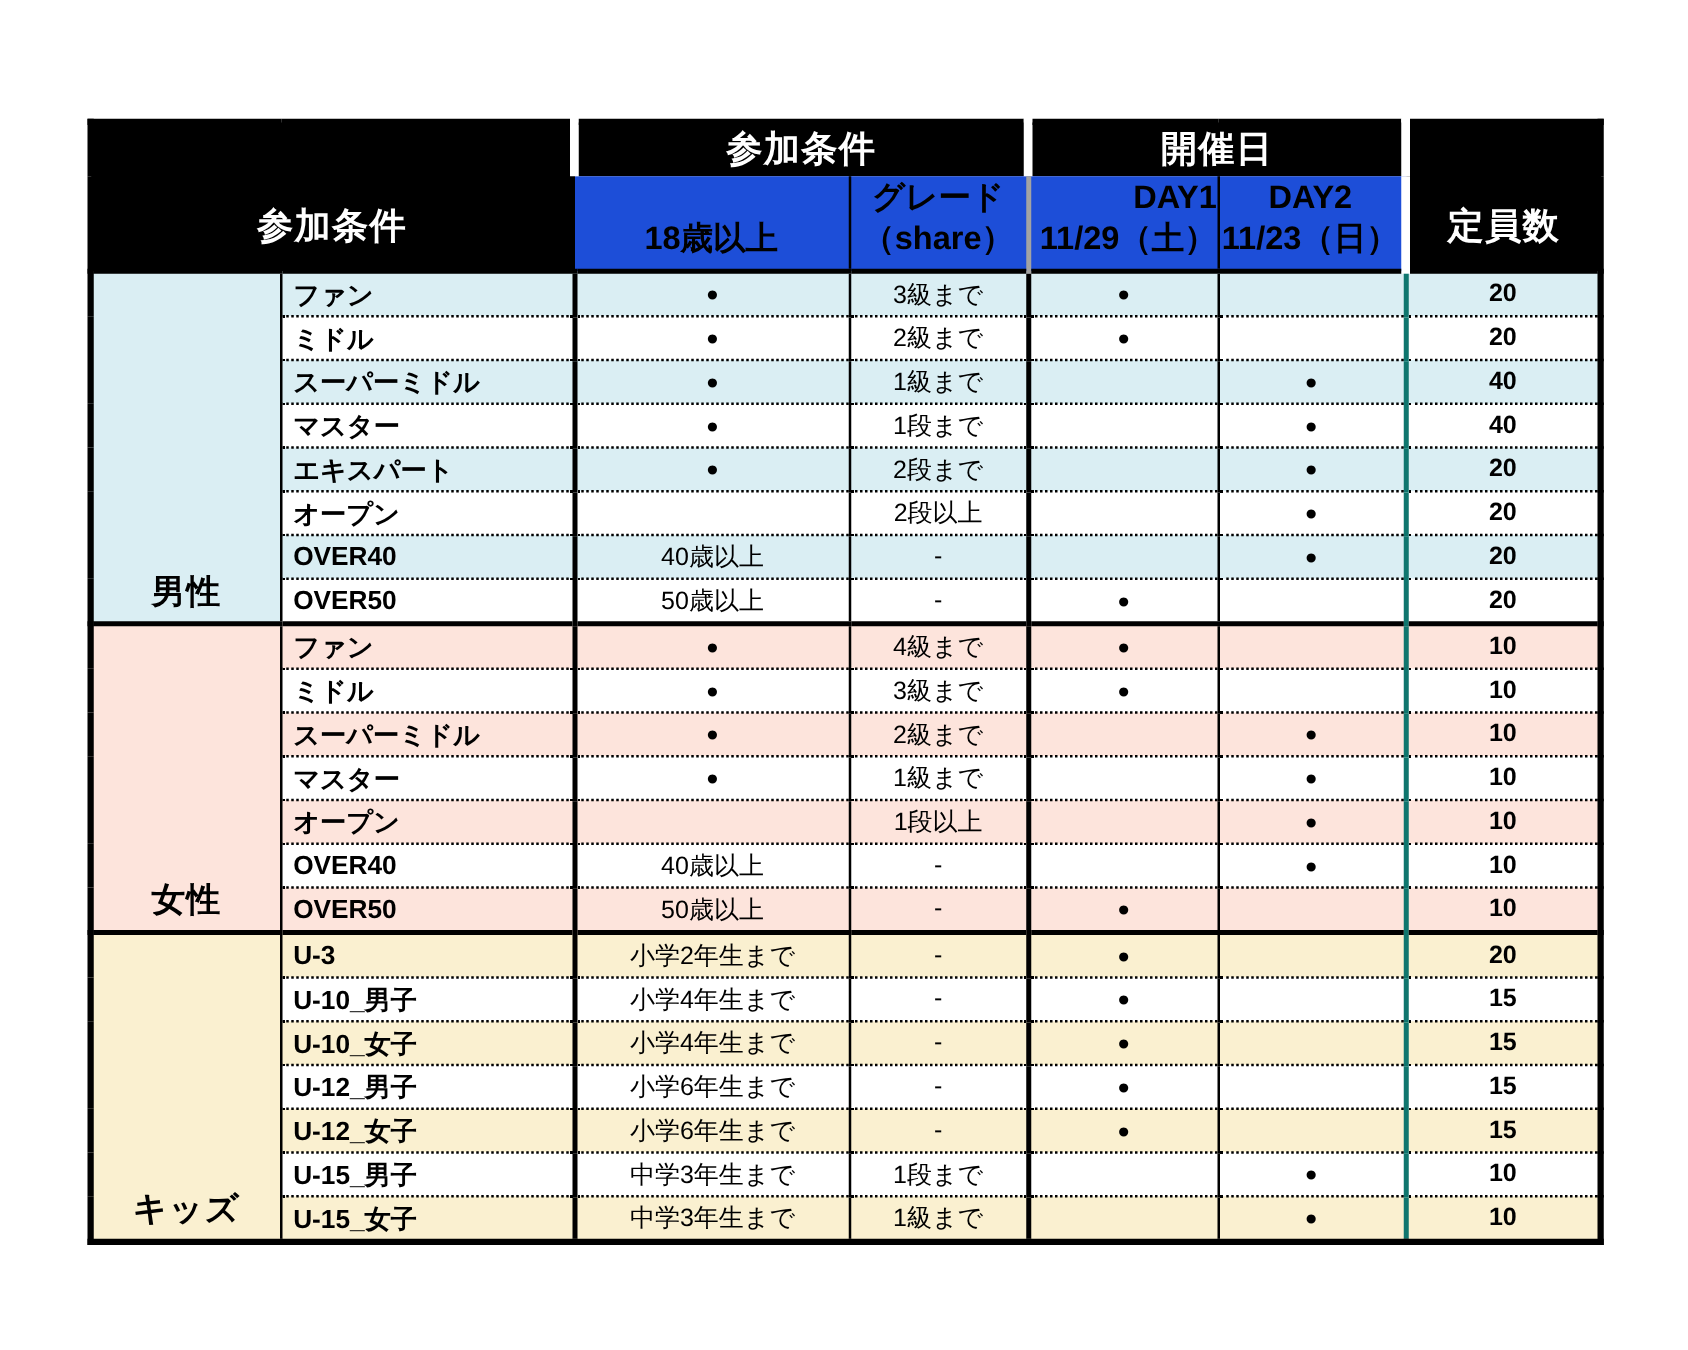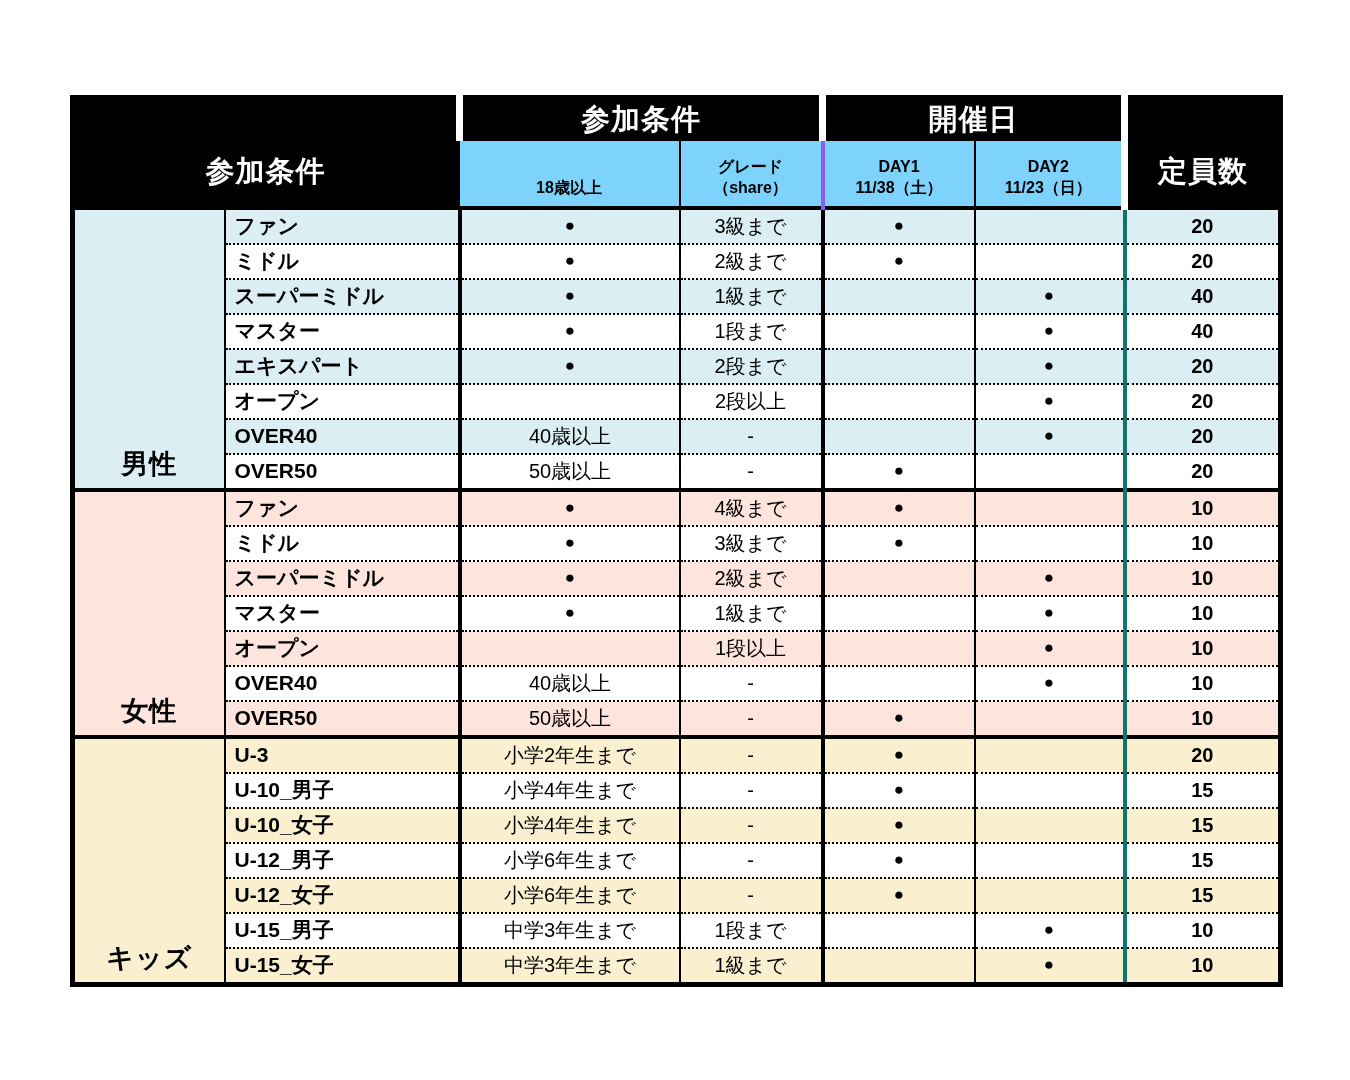--- a/index.html
+++ b/index.html
@@ -34,29 +34,29 @@
     font-size: 29px;
     letter-spacing: 1px;
   }
   th.cat, th.cap {
     vertical-align: bottom;
     padding-bottom: 14px;
   }
   th.band { vertical-align: middle; text-align: center; }
   .gap-left { border-left: 7px solid #fff; }
   th.sub {
-    background: #7dd3fc;
+    background: #1d4ed8;
     color: #000;
-    font-size: 16px;
+    font-size: 26px;
     line-height: 1.3;
     vertical-align: bottom;
     padding-bottom: 7px;
   }
   .thin-l  { border-left: 2px solid #000; }
-  .thick-l { border-left: 4px solid #8b5cf6; }
+  .thick-l { border-left: 4px solid #a3a3a3; text-align: right; }
   
   tbody td {
     height: 33px;
     font-size: 20px;
     text-align: center;
     vertical-align: middle;
     padding: 0;
     background: #fff;
   }
   tbody tr:nth-child(odd) td { background: var(--tint); }
@@ -107,21 +107,21 @@
         <th class="cap gap-left" rowspan="2">定員数</th>
       </tr>
       <tr class="sub-row">
         <th class="sub">18歳以上</th>
         <th class="sub thin-l">
           <span>グレード</span><br>
           <span>（share）</span>
         </th>
         <th class="sub thick-l">
           <span>DAY1</span><br>
-          <span>11/38（土）</span>
+          <span>11/29（土）</span>
         </th>
         <th class="sub thin-l">
           <span>DAY2</span><br>
           <span>11/23（日）</span>
         </th>
       </tr>
     </thead>
 
   <tbody style="--tint: #daeef3;">
         <tr>

